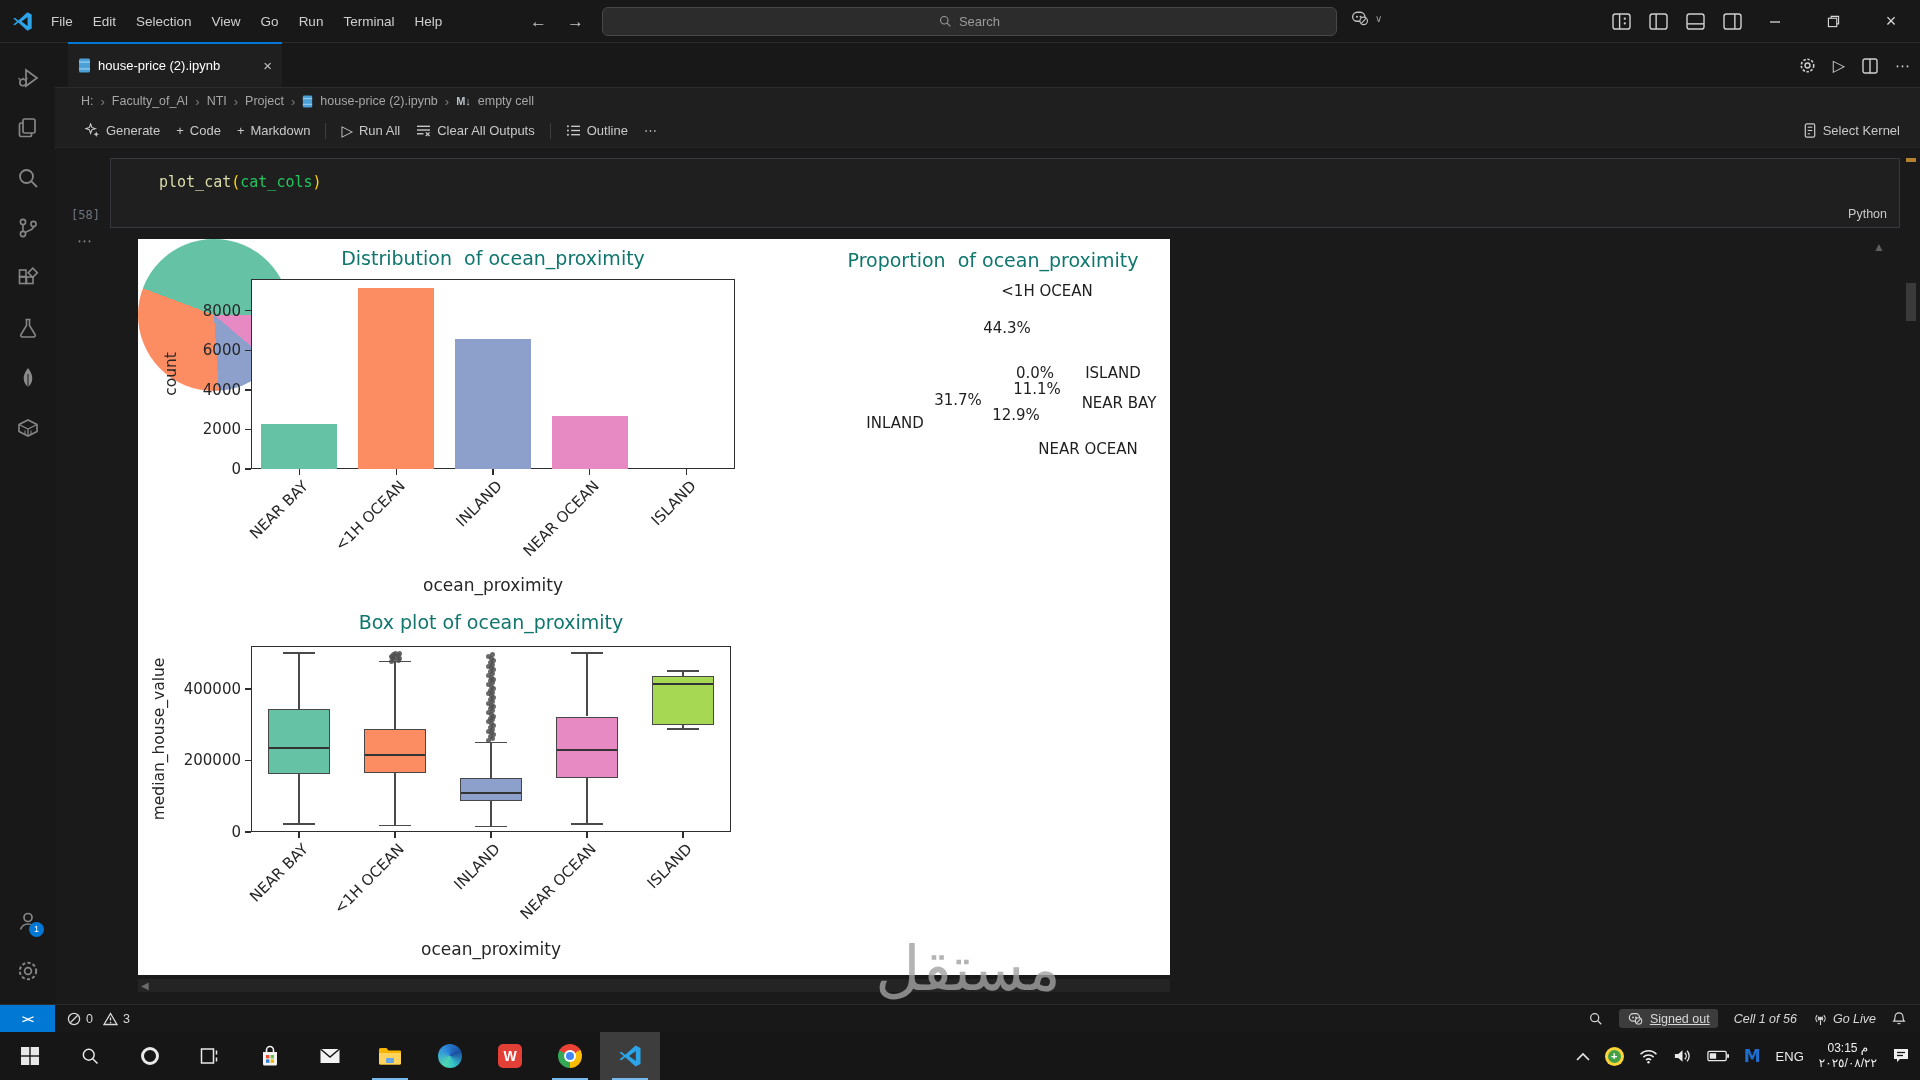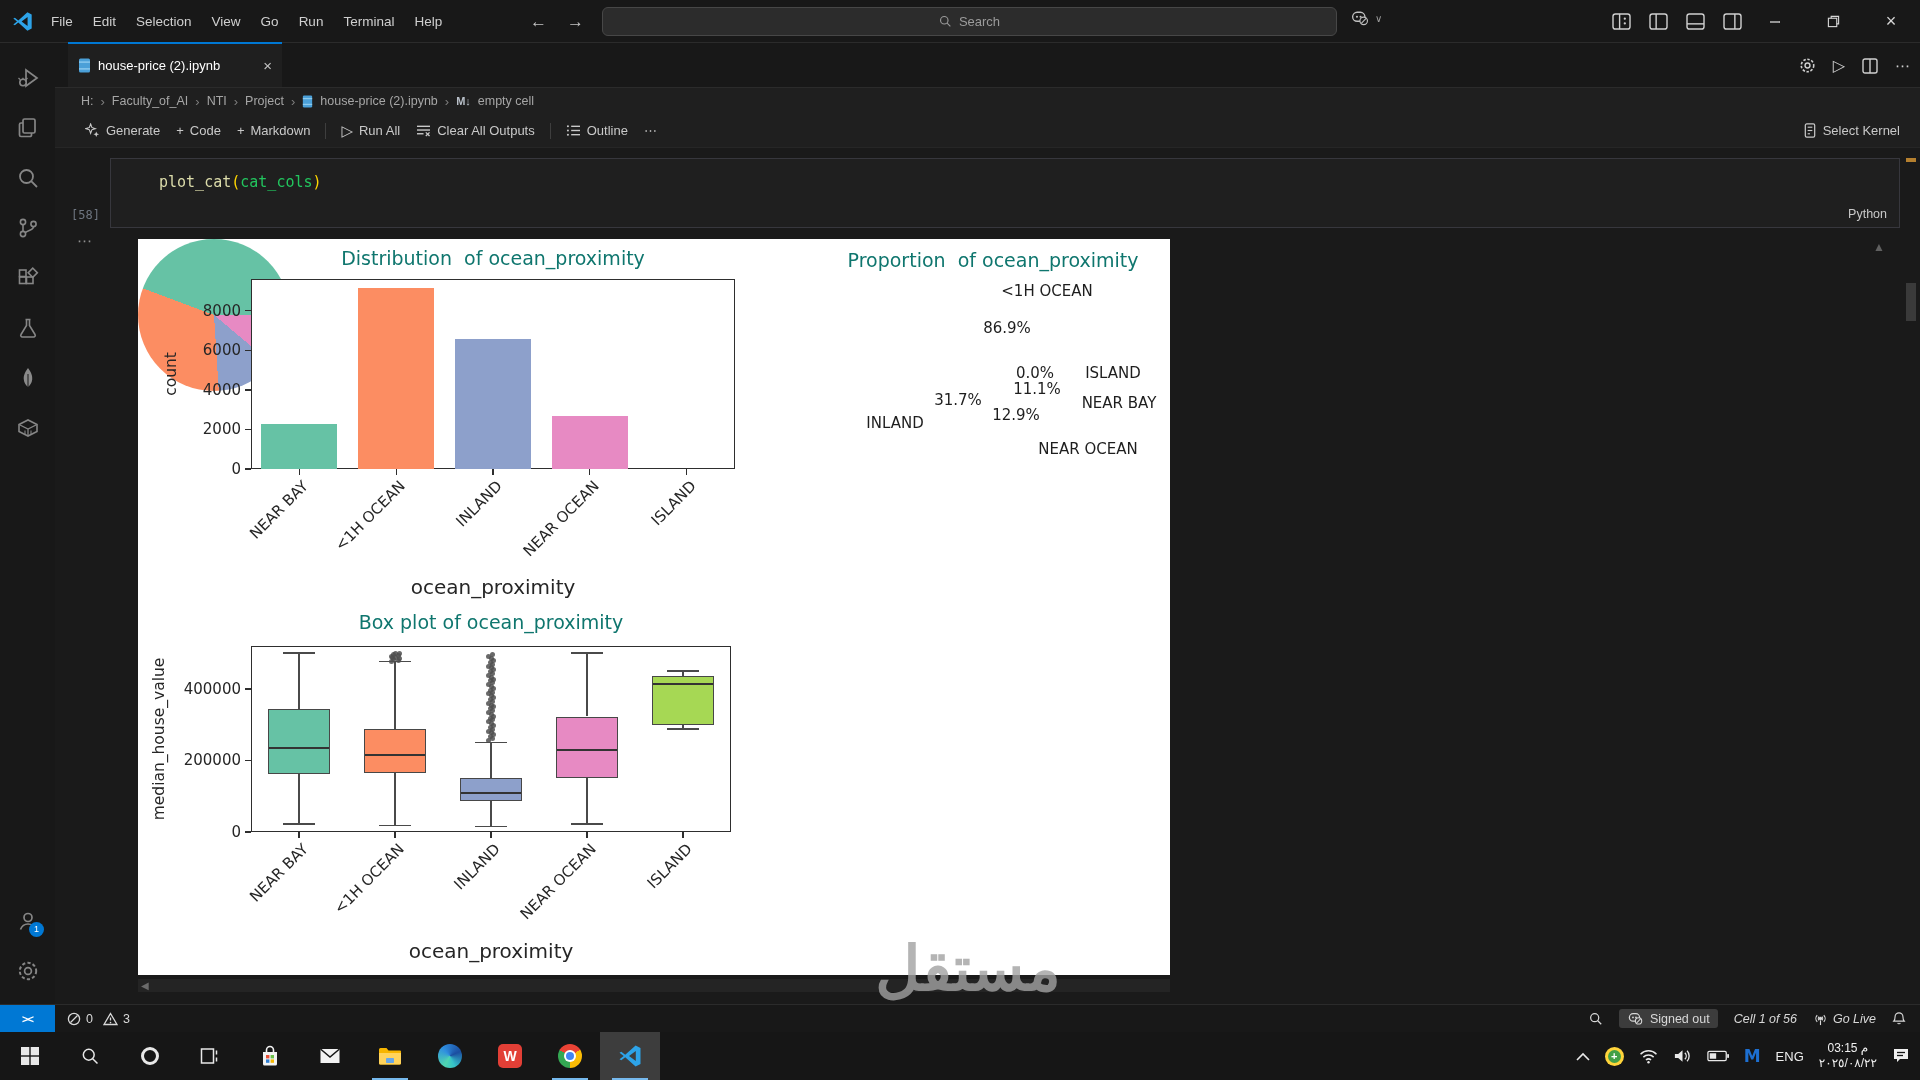--- a/index.html
+++ b/index.html
@@ -68,21 +68,21 @@
   .vthumb { position:absolute; left:1851px; top:135px; width:10px; height:38px; background:#3a3a3a; }
   .vmark  { position:absolute; left:1851px; top:10px; width:10px; height:4px; background:#b5802f; }
 
   
   .fig-title { position:absolute; font-size:19px; color:#0f766e; white-space:pre; transform:translateX(-50%); }
   .frame { position:absolute; border:1.4px solid #2e2e2e; background:#fff; }
   .ytick { position:absolute; text-align:right; font-size:15px; color:#262626; transform:translateY(-50%); }
   .tickmark { position:absolute; background:#2e2e2e; }
   .rotlab { position:absolute; width:150px; text-align:right; font-size:15px; color:#262626;
             transform-origin:100% 0; transform:rotate(-45deg); white-space:pre; }
-  .axlab { position:absolute; font-size:20px; color:#262626; transform:translateX(-50%); }
+  .axlab { position:absolute; font-size:17px; color:#262626; transform:translateX(-50%); }
   .ylab  { position:absolute; font-size:15.5px; color:#262626; transform:translate(-50%,-50%) rotate(-90deg); white-space:nowrap; }
   .pielab { position:absolute; font-size:15px; color:#1e1e1e; transform:translate(-50%,-50%); white-space:pre; }
   .bar { position:absolute; }
   .boxrect { position:absolute; border:1.5px solid #474747; }
   .medline { position:absolute; height:2px; background:#333; }
   .whisk { position:absolute; background:#4a4a4a; }
   .flier { position:absolute; width:5px; height:5px; border-radius:50%; background:#4f4f4f; opacity:.85; }
 
   
   .activitybar { position:absolute; left:0; top:43px; width:55px; bottom:76px; background:#181818;
@@ -93,36 +93,36 @@
            background:#0078d4; color:#fff; font-size:9px; display:flex; align-items:center; justify-content:center; }
 
   
   .statusbar { position:absolute; left:0; top:1004px; width:1920px; height:28px; background:#181818;
                border-top:1px solid #2b2b2b; display:flex; align-items:center; font-size:12.5px; color:#d8d8d8; }
   .remote { width:55px; height:100%; background:#0078d4; color:#fff; display:flex; align-items:center;
             justify-content:center; font-weight:bold; font-size:11px; letter-spacing:-1px; }
   .probs { display:flex; align-items:center; gap:5px; margin-left:12px; }
   .sb-right { margin-left:auto; display:flex; align-items:center; gap:16px; margin-right:14px; }
   .sb-item { display:flex; align-items:center; gap:5px;font-style:italic; }
-  .chip { background:#3c3c3c; border-radius:3px; padding:2px 8px; display:flex; gap:6px; align-items:center; }
+  .chip { background:#3c3c3c; border-radius:3px; padding:2px 8px; display:flex; gap:6px; align-items:center;text-decoration:underline; }
 
   
   .taskbar { position:absolute; left:0; top:1032px; width:1920px; height:48px; background:#161616;
              display:flex; align-items:center; }
   .tbi { width:60px; height:48px; display:flex; align-items:center; justify-content:center; position:relative; }
   .tbi.active { background:#3d3d3d; }
   .runline::after { content:""; position:absolute; bottom:0; left:12px; right:12px; height:2px; background:#76b9ed; }
   .tray { margin-left:auto; display:flex; align-items:center; gap:15px; margin-right:10px; color:#eee; }
   .clock { text-align:center; font-size:12px; line-height:1.25; color:#f0f0f0; }
   .circle { border-radius:50%; }
 
   
   .wm { position:absolute; left:838px; top:938px; width:260px; text-align:center; z-index:60;
         color:#a2a2a2; opacity:.8; pointer-events:none; }
-  .wm .ar { font-size:62px; font-weight:bold; line-height:1; }
+  .wm .ar { font-size:62px; font-weight:normal; line-height:1; }
   .wm .en { font-size:31px; font-weight:bold; color:#8d8d8d; letter-spacing:1px; margin-top:-4px; }
 </style>
 </head>
 <body>
 
 <div class="screen">
 
   <div class="titlebar">
     <span class="vslogo">
       <svg width="21" height="21" viewBox="0 0 24 24">
@@ -404,21 +404,21 @@
         <div class="rotlab" style="left: 205px; top: 238px;">INLAND</div>
         <div class="bar" style="left: 413.8px; top: 177.394px; width: 76px; height: 52.6062px; background: rgb(231, 138, 195);"></div>
         <div class="tickmark" style="left: 451.1px; top: 230px; width: 1.4px; height: 6px;"></div>
         <div class="rotlab" style="left: 301.8px; top: 238px;">NEAR OCEAN</div>
         <div class="tickmark" style="left: 547.9px; top: 230px; width: 1.4px; height: 6px;"></div>
         <div class="rotlab" style="left: 398.6px; top: 238px;">ISLAND</div>
         <div class="axlab" style="left: 355px; top: 336px;">ocean_proximity</div>
         <div class="fig-title" style="left: 855px; top: 10px;">Proportion  of ocean_proximity</div>
         <div class="circle" style="left: 780px; top: 57px; width: 152px; height: 152px; border-radius: 50%; background: conic-gradient(from 90deg, rgb(231, 138, 195) 0%, rgb(231, 138, 195) 11.1%, rgb(141, 160, 203) 11.1%, rgb(141, 160, 203) 24%, rgb(252, 141, 98) 24%, rgb(252, 141, 98) 55.7%, rgb(102, 194, 165) 55.7%, rgb(102, 194, 165) 100%);"></div>
         <div class="pielab" style="left: 909px; top: 52px;">&lt;1H OCEAN</div>
-        <div class="pielab" style="left: 869px; top: 89px;">86.9%</div>
+        <div class="pielab" style="left: 869px; top: 89px;">44.3%</div>
         <div class="pielab" style="left: 757px; top: 184px;">INLAND</div>
         <div class="pielab" style="left: 820px; top: 161px;">31.7%</div>
         <div class="pielab" style="left: 950px; top: 210px;">NEAR OCEAN</div>
         <div class="pielab" style="left: 878px; top: 176px;">12.9%</div>
         <div class="pielab" style="left: 981px; top: 164px;">NEAR BAY</div>
         <div class="pielab" style="left: 899px; top: 150px;">11.1%</div>
         <div class="pielab" style="left: 975px; top: 134px;">ISLAND</div>
         <div class="pielab" style="left: 897px; top: 134px;">0.0%</div>
         <div class="fig-title" style="left: 353px; top: 372px;">Box plot of ocean_proximity</div>
         <div class="frame" style="left: 113px; top: 407px; width: 480px; height: 186px;"></div>

